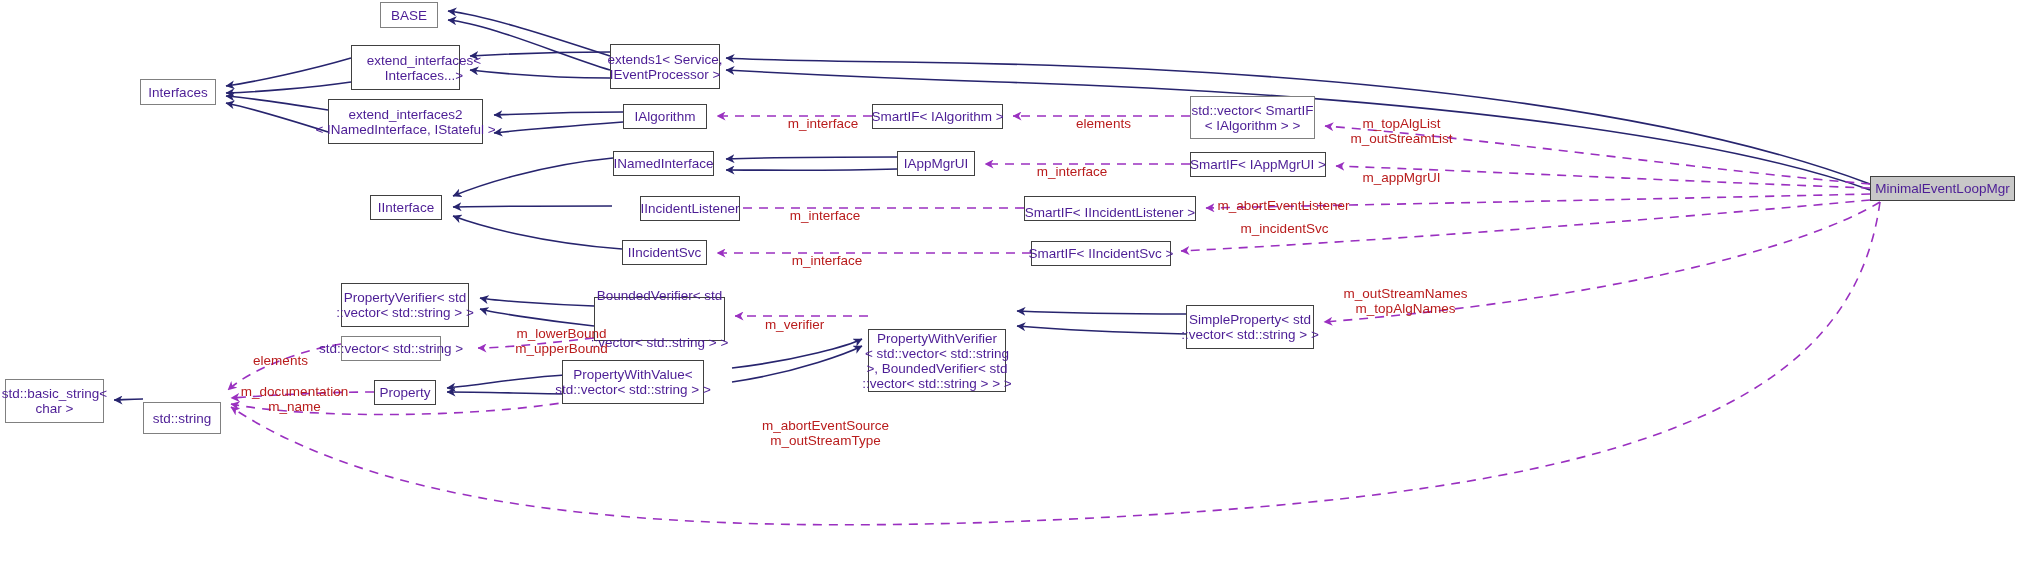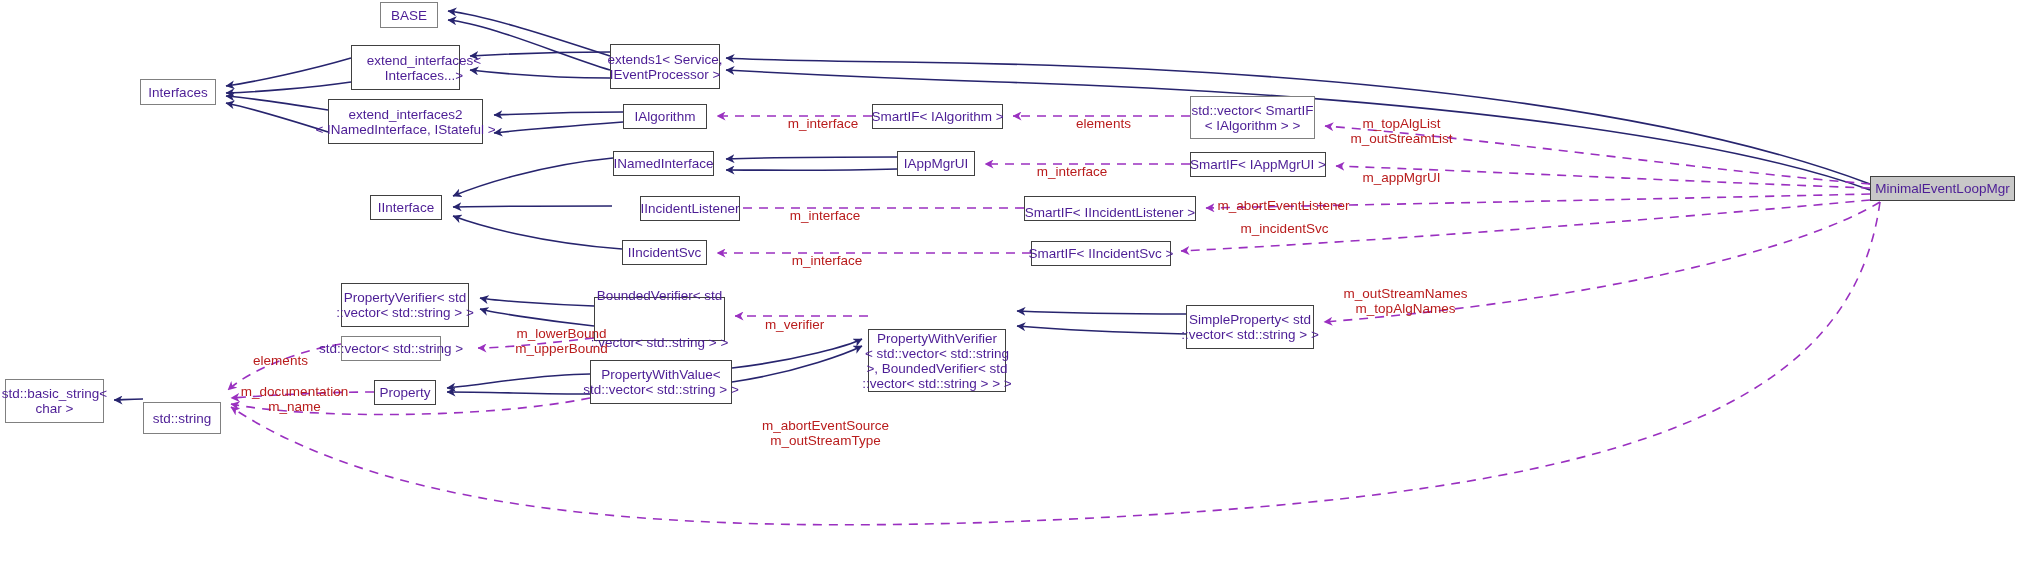--- a/index.html
+++ b/index.html
@@ -243,21 +243,21 @@
 
   <div class="node solid" style="left:1186px; top:305px; width:128px; height:44px;">
     <span class="ln">SimpleProperty&lt; std</span>
     <span class="ln">::vector&lt; std::string &gt; &gt;</span>
   </div>
 
   <div class="node light" style="left:341px; top:336px; width:100px; height:25px;">
     <span class="ln">std::vector&lt; std::string &gt;</span>
   </div>
 
-  <div class="node solid" style="left:590px; top:360px; width:142px; height:44px;">
+  <div class="node solid" style="left:562px; top:360px; width:142px; height:44px;">
     <span class="ln">PropertyWithValue&lt;</span>
     <span class="ln">std::vector&lt; std::string &gt; &gt;</span>
   </div>
 
   <div class="node solid" style="left:374px; top:380px; width:62px; height:25px;">
     <span class="ln">Property</span>
   </div>
 
   <div class="node light" style="left:5px; top:379px; width:99px; height:44px;">
     <span class="ln">std::basic_string&lt;</span>

